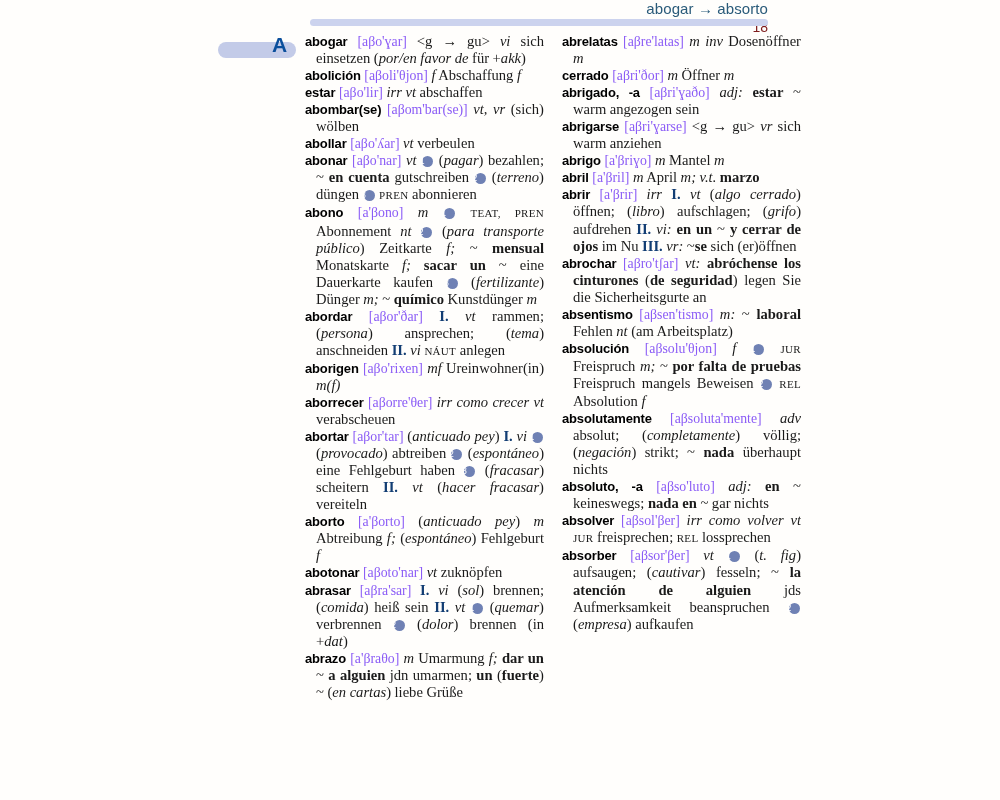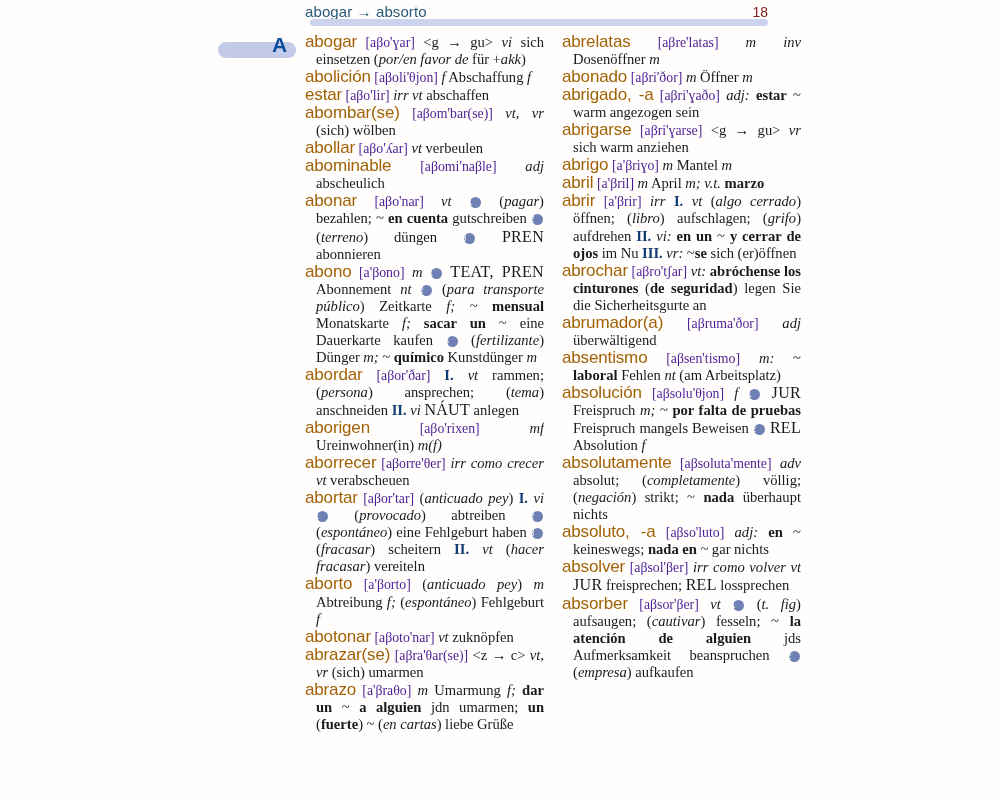--- a/index.html
+++ b/index.html
@@ -24,22 +24,23 @@
   }
 
   
   #running-head {
     position: absolute;
     left: 305px;
     right: 232px;
     top: 0px;
     height: 24px;
     display: flex;
-    align-items: center;
+    align-items: flex-end;
     justify-content: space-between;
+    flex-direction: column;
   }
   .rh-text {
     font-family: "Liberation Sans", "DejaVu Sans", sans-serif;
     font-size: 15px;
     color: #2a5b7a;
     letter-spacing: .1px;
     line-height: 18px;
   }
   .rh-page {
     font-family: "Liberation Sans", "DejaVu Sans", sans-serif;
@@ -101,36 +102,36 @@
     margin: 0;
     padding: 0 0 0 11px;
     text-indent: -11px;
     hyphens: manual;
     word-spacing: -0.1px;
   }
 
   
   .hw {                 
     font-family: "Liberation Sans", "DejaVu Sans", sans-serif;
-    font-weight: normal;
-    font-size: 17px;
-    color: #a16207;
+    font-weight: bold;
+    font-size: 13px;
+    color: #000000;
     letter-spacing: -0.15px;
   }
   .ipa {                
     font-family: "Liberation Serif", "DejaVu Serif", serif;
     font-size: 13.8px;
-    color: #4c1d95;
+    color: #8b5cf6;
   }
   .rom {                
     font-weight: bold;
     color: #123d73;
   }
   .dom {                
-    font-size: 16px;
+    font-size: 11px;
     letter-spacing: .3px;
   }
   .num {                
     display: inline-block;
     width: 11px;
     height: 11px;
     line-height: 11px;
     border-radius: 50%;
     background: #6f81b4;
     color: #ffffff;
@@ -157,42 +158,40 @@
   <div id="thumb-tab" style="background: rgb(195, 203, 232);"></div>
   <div id="thumb-letter" style="color: rgb(11, 79, 156);">A</div>
 
   <div id="columns">
     <div class="column" id="col0">
         <p class="entry"><span class="hw">abogar</span> <span class="ipa">[aβo'ɣar]</span> <span class="body">&lt;g → gu&gt; <i>vi</i> sich einsetzen (<i>por/en favor de</i> für +<i>akk</i>)</span></p>
         <p class="entry"><span class="hw">abolición</span> <span class="ipa">[aβoli'θjon]</span> <span class="body"><i>f</i> Abschaffung <i>f</i></span></p>
         <p class="entry"><span class="hw">estar</span> <span class="ipa">[aβo'lir]</span> <span class="body"><i>irr vt</i> abschaffen</span></p>
         <p class="entry"><span class="hw">abombar(se)</span> <span class="ipa">[aβom'bar(se)]</span> <span class="body"><i>vt, vr</i> (sich) wölben</span></p>
         <p class="entry"><span class="hw">abollar</span> <span class="ipa">[aβo'ʎar]</span> <span class="body"><i>vt</i> verbeulen</span></p>
-        <p class="entry"><span class="hw">abominable</span> <span class="ipa">[aβomi'naβle]</span> <span class="body"><i>adj</i> abscheulich</span></p>
         <p class="entry"><span class="hw">abonar</span> <span class="ipa">[aβo'nar]</span> <span class="body"><i>vt</i> <span class="num">1</span> (<i>pagar</i>) bezahlen; ~ <b>en cuenta</b> gutschreiben <span class="num">2</span> (<i>terreno</i>) düngen <span class="num">3</span> <span class="dom">PREN</span> abonnieren</span></p>
         <p class="entry"><span class="hw">abono</span> <span class="ipa">[a'βono]</span> <span class="body"><i>m</i> <span class="num">1</span> <span class="dom">TEAT, PREN</span> Abonnement <i>nt</i> <span class="num">2</span> (<i>para transporte público</i>) Zeitkarte <i>f;</i> ~ <b>mensual</b> Monatskarte <i>f;</i> <b>sacar un</b> ~ eine Dauerkarte kaufen <span class="num">3</span> (<i>fertilizante</i>) Dünger <i>m;</i> ~ <b>químico</b> Kunstdünger <i>m</i></span></p>
         <p class="entry"><span class="hw">abordar</span> <span class="ipa">[aβor'ðar]</span> <span class="body"><b class="rom">I.</b> <i>vt</i> rammen; (<i>persona</i>) ansprechen; (<i>tema</i>) anschneiden <b class="rom">II.</b> <i>vi</i> <span class="dom">NÁUT</span> anlegen</span></p>
         <p class="entry"><span class="hw">aborigen</span> <span class="ipa">[aβo'rixen]</span> <span class="body"><i>mf</i> Ureinwohner(in) <i>m(f)</i></span></p>
         <p class="entry"><span class="hw">aborrecer</span> <span class="ipa">[aβorre'θer]</span> <span class="body"><i>irr como crecer vt</i> verabscheuen</span></p>
         <p class="entry"><span class="hw">abortar</span> <span class="ipa">[aβor'tar]</span> <span class="body">(<i>anticuado pey</i>) <b class="rom">I.</b> <i>vi</i> <span class="num">1</span> (<i>provocado</i>) abtreiben <span class="num">2</span> (<i>espontáneo</i>) eine Fehlgeburt haben <span class="num">3</span> (<i>fracasar</i>) scheitern <b class="rom">II.</b> <i>vt</i> (<i>hacer fracasar</i>) vereiteln</span></p>
         <p class="entry"><span class="hw">aborto</span> <span class="ipa">[a'βorto]</span> <span class="body">(<i>anticuado pey</i>) <i>m</i> Abtreibung <i>f;</i> (<i>espontáneo</i>) Fehlgeburt <i>f</i></span></p>
         <p class="entry"><span class="hw">abotonar</span> <span class="ipa">[aβoto'nar]</span> <span class="body"><i>vt</i> zuknöpfen</span></p>
-        <p class="entry"><span class="hw">abrazar(se)</span> <span class="ipa">[aβra'θar(se)]</span> <span class="body">&lt;z → c&gt; <i>vt, vr</i> (sich) umarmen</span></p>
+        <p class="entry"><span class="hw">abrasar</span> <span class="ipa">[aβra'sar]</span> <span class="body"><b class="rom">I.</b> <i>vi</i> (<i>sol</i>) brennen; (<i>comida</i>) heiß sein <b class="rom">II.</b> <i>vt</i> <span class="num">1</span> (<i>quemar</i>) verbrennen <span class="num">2</span> (<i>dolor</i>) brennen (in +<i>dat</i>)</span></p>
         <p class="entry"><span class="hw">abrazo</span> <span class="ipa">[a'βraθo]</span> <span class="body"><i>m</i> Umarmung <i>f;</i> <b>dar un</b> ~ <b>a alguien</b> jdn umarmen; <b>un</b> (<b>fuerte</b>) ~ (<i>en cartas</i>) liebe Grüße</span></p>
       </div>
     <div class="column" id="col1">
         <p class="entry"><span class="hw">abrelatas</span> <span class="ipa">[aβre'latas]</span> <span class="body"><i>m inv</i> Dosenöffner <i>m</i></span></p>
-        <p class="entry"><span class="hw">abonado</span> <span class="ipa">[aβri'ðor]</span> <span class="body"><i>m</i> Öffner <i>m</i></span></p>
+        <p class="entry"><span class="hw">cerrado</span> <span class="ipa">[aβri'ðor]</span> <span class="body"><i>m</i> Öffner <i>m</i></span></p>
         <p class="entry"><span class="hw">abrigado, -a</span> <span class="ipa">[aβri'ɣaðo]</span> <span class="body"><i>adj:</i> <b>estar</b> ~ warm angezogen sein</span></p>
         <p class="entry"><span class="hw">abrigarse</span> <span class="ipa">[aβri'ɣarse]</span> <span class="body">&lt;g → gu&gt; <i>vr</i> sich warm anziehen</span></p>
         <p class="entry"><span class="hw">abrigo</span> <span class="ipa">[a'βriɣo]</span> <span class="body"><i>m</i> Mantel <i>m</i></span></p>
         <p class="entry"><span class="hw">abril</span> <span class="ipa">[a'βril]</span> <span class="body"><i>m</i> April <i>m; v.t.</i> <b>marzo</b></span></p>
         <p class="entry"><span class="hw">abrir</span> <span class="ipa">[a'βrir]</span> <span class="body"><i>irr</i> <b class="rom">I.</b> <i>vt</i> (<i>algo cerrado</i>) öffnen; (<i>libro</i>) aufschlagen; (<i>grifo</i>) aufdrehen <b class="rom">II.</b> <i>vi:</i> <b>en un</b> ~ <b>y cerrar de ojos</b> im Nu <b class="rom">III.</b> <i>vr:</i> ~<b>se</b> sich (er)öffnen</span></p>
         <p class="entry"><span class="hw">abrochar</span> <span class="ipa">[aβro'tʃar]</span> <span class="body"><i>vt:</i> <b>abróchense los cinturones</b> (<b>de seguridad</b>) legen Sie die Sicherheitsgurte an</span></p>
-        <p class="entry"><span class="hw">abrumador(a)</span> <span class="ipa">[aβruma'ðor]</span> <span class="body"><i>adj</i> überwältigend</span></p>
         <p class="entry"><span class="hw">absentismo</span> <span class="ipa">[aβsen'tismo]</span> <span class="body"><i>m:</i> ~ <b>laboral</b> Fehlen <i>nt</i> (am Arbeitsplatz)</span></p>
         <p class="entry"><span class="hw">absolución</span> <span class="ipa">[aβsolu'θjon]</span> <span class="body"><i>f</i> <span class="num">1</span> <span class="dom">JUR</span> Freispruch <i>m;</i> ~ <b>por falta de pruebas</b> Freispruch mangels Beweisen <span class="num">2</span> <span class="dom">REL</span> Absolution <i>f</i></span></p>
         <p class="entry"><span class="hw">absolutamente</span> <span class="ipa">[aβsoluta'mente]</span> <span class="body"><i>adv</i> absolut; (<i>completamente</i>) völlig; (<i>negación</i>) strikt; ~ <b>nada</b> überhaupt nichts</span></p>
         <p class="entry"><span class="hw">absoluto, -a</span> <span class="ipa">[aβso'luto]</span> <span class="body"><i>adj:</i> <b>en</b> ~ keineswegs; <b>nada en</b> ~ gar nichts</span></p>
         <p class="entry"><span class="hw">absolver</span> <span class="ipa">[aβsol'βer]</span> <span class="body"><i>irr como volver vt</i> <span class="dom">JUR</span> freisprechen; <span class="dom">REL</span> lossprechen</span></p>
         <p class="entry"><span class="hw">absorber</span> <span class="ipa">[aβsor'βer]</span> <span class="body"><i>vt</i> <span class="num">1</span> (<i>t. fig</i>) aufsaugen; (<i>cautivar</i>) fesseln; ~ <b>la atención de alguien</b> jds Aufmerksamkeit beanspruchen <span class="num">2</span> (<i>empresa</i>) aufkaufen</span></p>
       </div>
   </div>
 
 </div>

